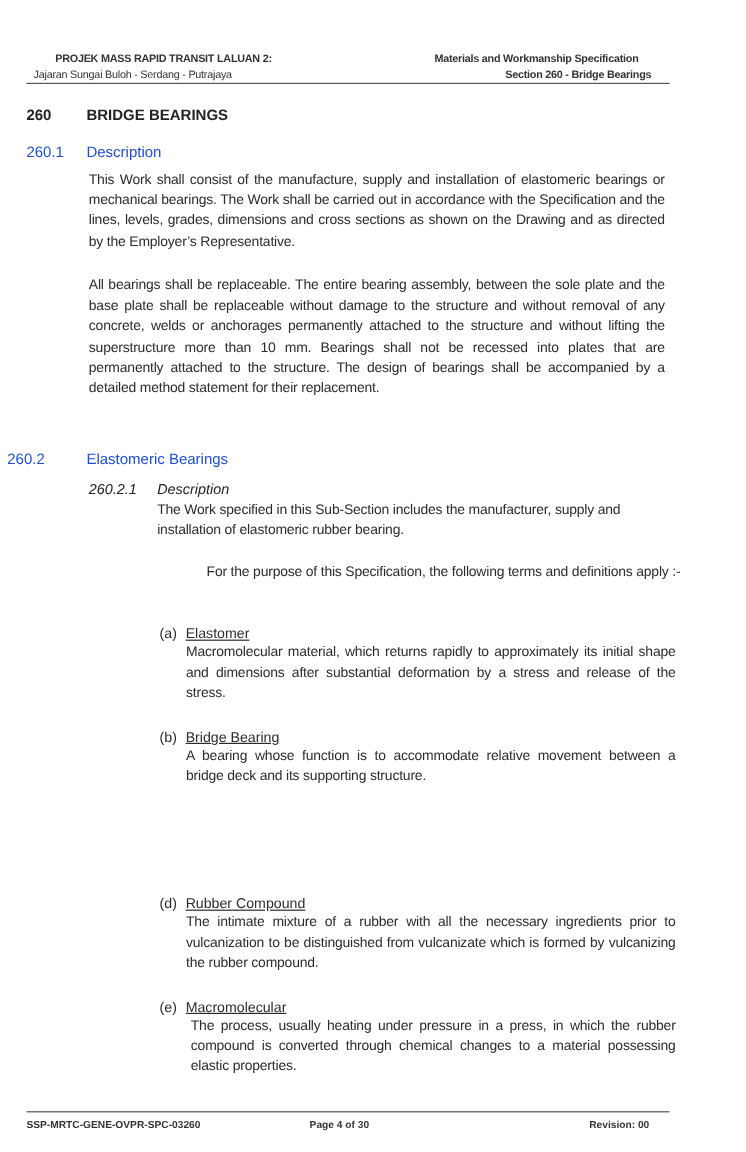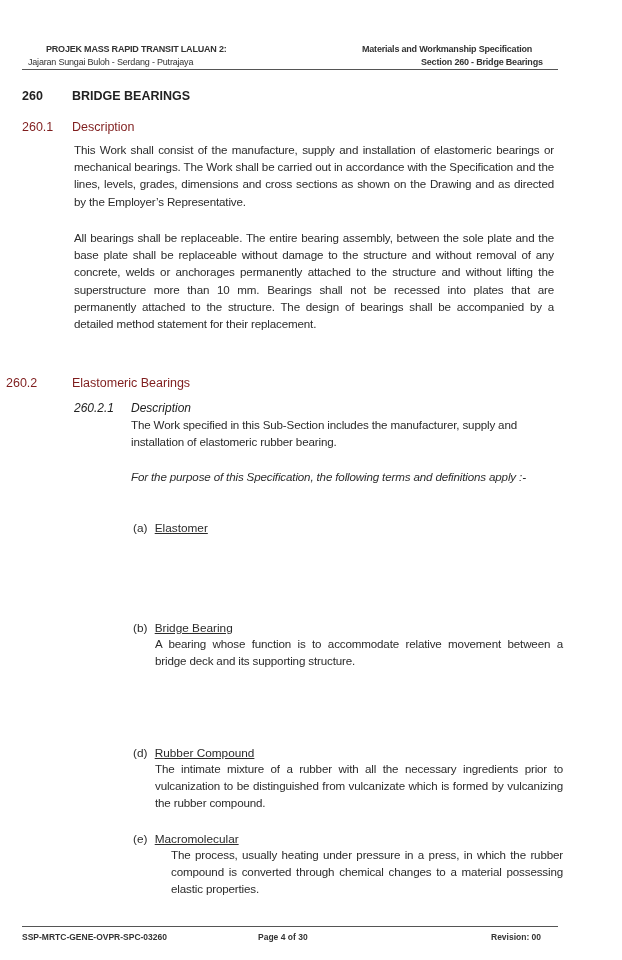--- a/index.html
+++ b/index.html
@@ -5,21 +5,21 @@
   html, body { margin: 0; padding: 0; background: #ffffff; }
   body {
     width: 622px; height: 960px; position: relative; overflow: hidden;
     font-family: "Liberation Sans", sans-serif; color: #2b2b2b;
   }
   .abs { position: absolute; }
   .hdr { font-size: 9px; font-weight: bold; color: #333; letter-spacing: -0.2px; white-space: nowrap; }
   .hdr-line { position: absolute; left: 22px; width: 536px; height: 1px; background: #555; }
   .ftr { font-size: 8.5px; font-weight: bold; color: #333; white-space: nowrap; }
   .h1num, .h1 { font-size: 12.5px; font-weight: bold; color: #222; white-space: nowrap; }
-  .h2num, .h2 { font-size: 12.5px; color: #7f1d1d; white-space: nowrap; }
+  .h2num, .h2 { font-size: 12.5px; color: #1d4ed8; white-space: nowrap; }
   .h3num, .h3 { font-size: 12px; font-style: italic; color: #222; white-space: nowrap; }
   .para {
     font-size: 11.6px; line-height: 17.2px; text-align: justify; color: #2b2b2b;
     letter-spacing: -0.15px;
   }
   .def-label { font-size: 11.8px; color: #2b2b2b; white-space: nowrap; }
   .def-term { text-decoration: underline; }
   .def-text {
     font-size: 11.6px; line-height: 17.2px; text-align: justify; color: #2b2b2b;
     letter-spacing: -0.15px;
@@ -43,30 +43,31 @@
 <div class="abs para" style="left:74px; top:141px; width:480px;">This Work shall consist of the manufacture, supply and installation of elastomeric bearings or mechanical bearings. The Work shall be carried out in accordance with the Specification and the lines, levels, grades, dimensions and cross sections as shown on the Drawing and as directed by the Employer’s Representative.</div>
 <div class="abs para" style="left:74px; top:229px; width:480px;">All bearings shall be replaceable.  The entire bearing assembly, between the sole plate and the base plate shall be replaceable without damage to the structure and without removal of any concrete, welds or anchorages permanently attached to the structure and without lifting the superstructure more than 10 mm. Bearings shall not be recessed into plates that are permanently attached to the structure. The design of bearings shall be accompanied by a detailed method statement for their replacement.</div>
 
 <div class="abs h2num" style="left:6px; top:376px;">260.2</div>
 <div class="abs h2" style="left:72px; top:376px;">Elastomeric Bearings</div>
 
 <div class="abs h3num" style="left:74px; top:401px;">260.2.1</div>
 <div class="abs h3" style="left:131px; top:401px;">Description</div>
 
 <div class="abs para" style="left:131px; top:416px; width:436px; text-align:left;">The Work specified in this Sub-Section includes the manufacturer, supply and installation of elastomeric rubber bearing.</div>
-<div class="abs para" style="left:131px; top:468px; width:436px; text-align:left;font-style:italic;">For the purpose of this Specification, the following terms and definitions apply :-</div>
+<div class="abs para" style="left:131px; top:468px; width:436px; text-align:right;">For the purpose of this Specification, the following terms and definitions apply :-</div>
 
 <div class="abs" style="left:133px; top:521px; width:430px;">
   <div class="def-label">
     <span>(a)</span>
     <span class="def-term" style="margin-left:4px;">Elastomer</span>
   </div>
+  <div class="def-text" style="margin-left:22px; margin-top:0px;">Macromolecular material, which returns rapidly to approximately its initial shape and dimensions after substantial deformation by a stress and release of the stress.</div>
 </div>
 
-<div class="abs" style="left:133px; top:621px; width:430px;">
+<div class="abs" style="left:133px; top:607px; width:430px;">
   <div class="def-label">
     <span>(b)</span>
     <span class="def-term" style="margin-left:4px;">Bridge Bearing</span>
   </div>
   <div class="def-text" style="margin-left:22px;">A bearing whose function is to accommodate relative movement between a bridge deck and its supporting structure.</div>
 </div>
 
 <div class="abs" style="left:133px; top:676px; width:430px;">
 </div>
 
@@ -76,19 +77,19 @@
     <span class="def-term" style="margin-left:4px;">Rubber Compound</span>
   </div>
   <div class="def-text" style="margin-left:22px;">The intimate mixture of a rubber with all the necessary ingredients prior to vulcanization to be distinguished from vulcanizate which is formed by vulcanizing the rubber compound.</div>
 </div>
 
 <div class="abs" style="left:133px; top:832px; width:430px;">
   <div class="def-label">
     <span>(e)</span>
     <span class="def-term" style="margin-left:4px;">Macromolecular</span>
   </div>
-  <div class="def-text" style="margin-left:38px;">The process, usually heating under pressure in a press, in which the rubber compound is converted through chemical changes to a material possessing elastic properties.</div>
+  <div class="def-text" style="margin-left:26px;">The process, usually heating under pressure in a press, in which the rubber compound is converted through chemical changes to a material possessing elastic properties.</div>
 </div>
 
 <div class="hdr-line" style="top:926px;"></div>
 <div class="abs ftr" style="left:22px; top:932px;">SSP-MRTC-GENE-OVPR-SPC-03260</div>
 <div class="abs ftr" style="left:258px; top:932px;">Page 4 of 30</div>
 <div class="abs ftr" style="left:491px; top:932px;">Revision: 00</div>
 
 </body></html>

